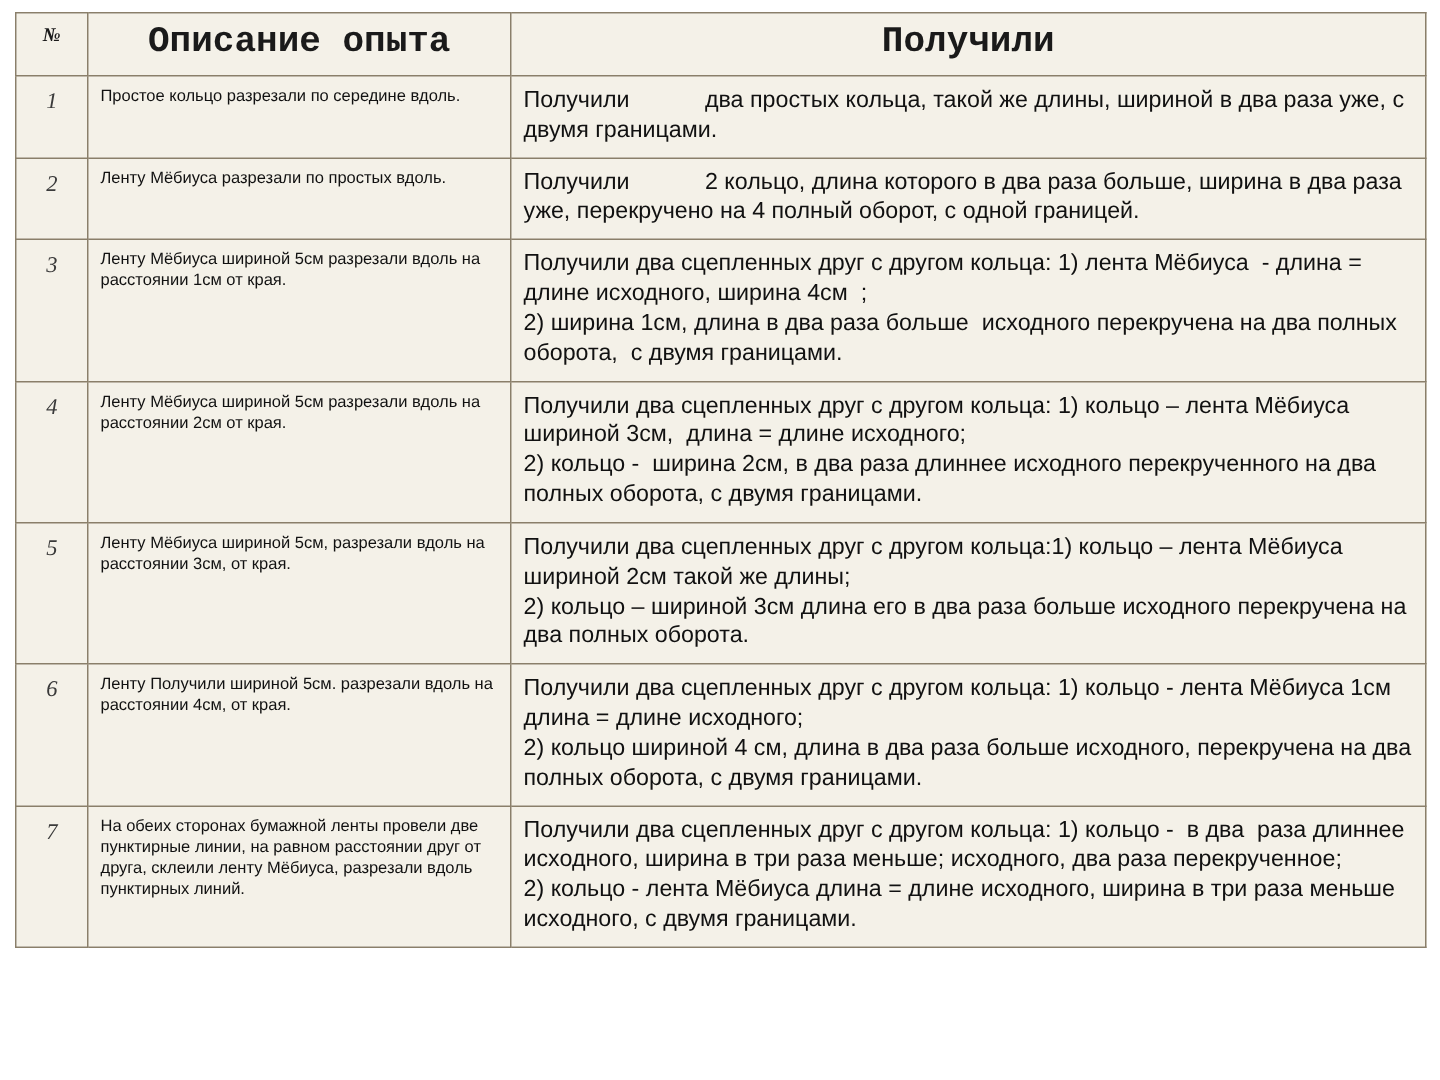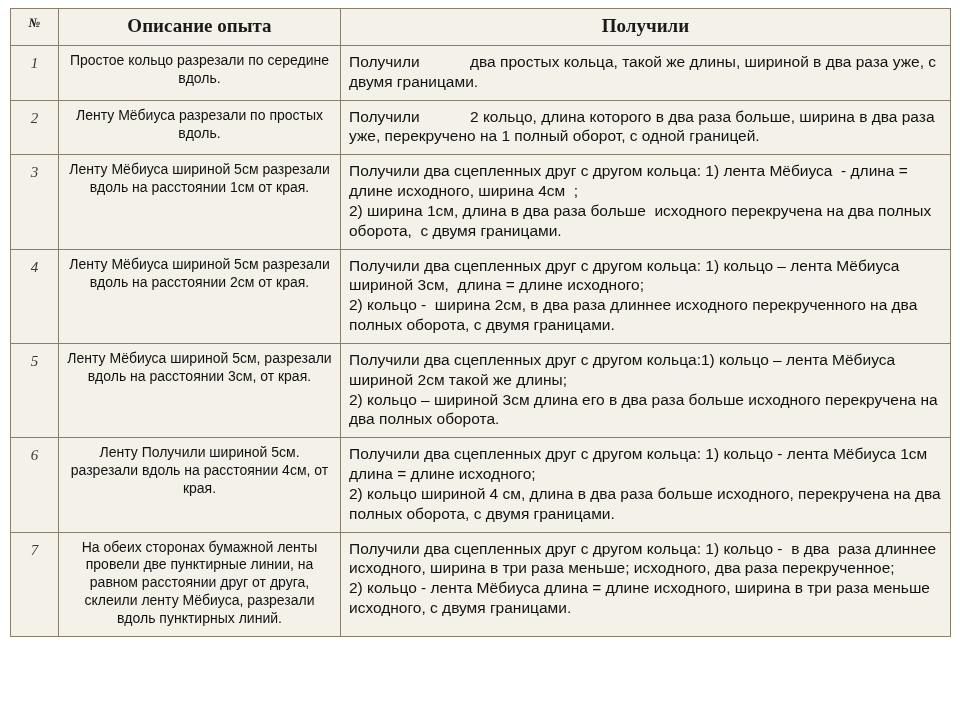--- a/index.html
+++ b/index.html
@@ -32,23 +32,23 @@
 
   table.experiment-table th,
   table.experiment-table td {
     border: 1px solid #8a7f6a;
     vertical-align: top;
     padding: 6px 8px 8px 8px;
   }
   thead th {
     background: #f4f1e8;
     text-align: center;
-    font-family: Liberation Serif, serif;
+    font-family: Liberation Mono, monospace;
     font-weight: bold;
-    font-size: 19px;
+    font-size: 24px;
     color: #1a1a1a;
     padding-top: 5px;
     padding-bottom: 6px;
     vertical-align: middle;
   }
   thead th.num-head {
     font-family: "Liberation Serif", serif;
     font-size: 13px;
     font-weight: bold;
     font-style: italic;
@@ -63,22 +63,21 @@
     text-align: center;
     font-family: "Liberation Serif", serif;
     font-size: 15px;
     font-style: italic;
     color: #3a3a3a;
     vertical-align: top;
     padding-top: 8px;
   }
   tbody td.desc-cell {
     font-family: "Liberation Sans", sans-serif;
-    font-size: 14px;
-    text-align: center;
+    font-size: 11px;
   }
   tbody td.res-cell {
     font-family: "Liberation Sans", sans-serif;
     font-size: 15.5px;
   }
   .u {
     margin-left: 46px;
   }
   .line { display: block; white-space: pre-wrap; }
 </style>
@@ -101,21 +100,21 @@
     </thead>
     <tbody>
       <tr>
         <td class="num-cell">1</td>
         <td class="desc-cell">Простое кольцо разрезали по середине вдоль.</td>
         <td class="res-cell"><span class="line" style="display:inline">Получили </span><span class="u">два</span><span> простых кольца, такой же длины, шириной в два раза уже, с двумя границами.</span></td>
       </tr>
       <tr>
         <td class="num-cell">2</td>
         <td class="desc-cell">Ленту Мёбиуса разрезали по простых вдоль.</td>
-        <td class="res-cell"><span>Получили </span><span class="u">2 кольцо</span><span>, длина которого в два раза больше, ширина в два раза уже, перекручено на 1 полный оборот, с одной границей.</span></td>
+        <td class="res-cell"><span>Получили </span><span class="u">2 кольцо</span><span>, длина которого в два раза больше, ширина в два раза уже, перекручено на 4 полный оборот, с одной границей.</span></td>
       </tr>
       <tr>
         <td class="num-cell">3</td>
         <td class="desc-cell">Ленту Мёбиуса шириной 5см разрезали вдоль на расстоянии 1см от края.</td>
         <td class="res-cell">
             <span class="line">Получили два сцепленных друг с другом кольца: 1) лента Мёбиуса  - длина = длине исходного, ширина 4см  ;
 2) ширина 1см, длина в два раза больше  исходного перекручена на два полных оборота,  с двумя границами.</span>
           </td>
       </tr>
       <tr>

